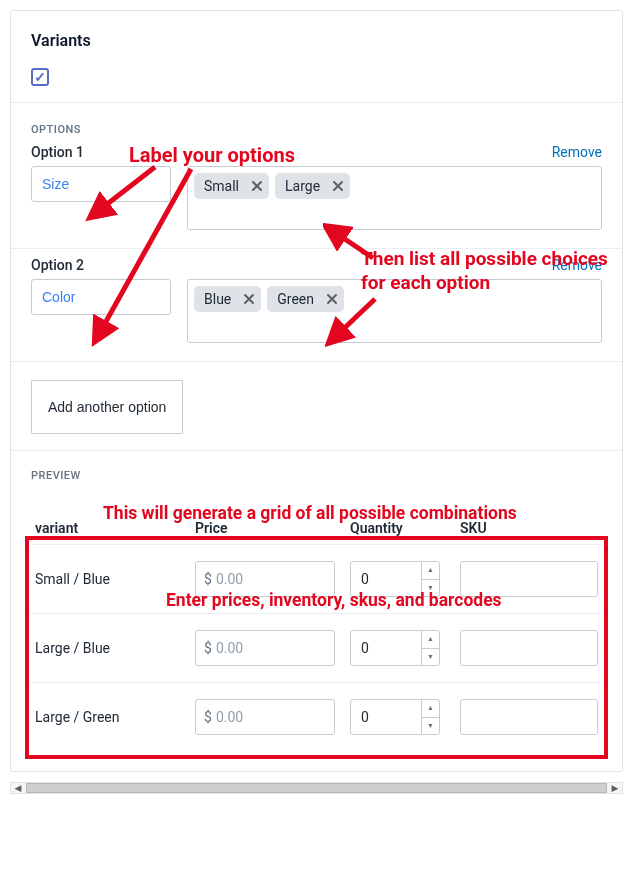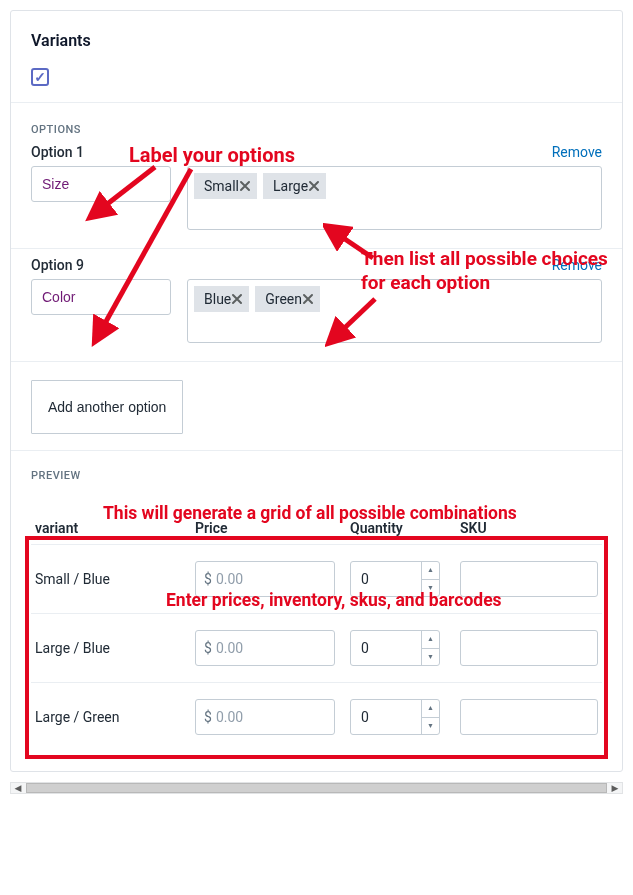--- a/index.html
+++ b/index.html
@@ -81,42 +81,42 @@
       gap: 16px;
       align-items: flex-start;
     }
     .name-input {
       width: 140px;
       height: 36px;
       border: 1px solid #c4cdd5;
       border-radius: 3px;
       padding: 6px 10px;
       font-size: 14px;
-      color: #701a75;
+      color: #3b82f6;
       background: #fff;
     }
     .tags-input {
       flex: 1;
       min-height: 64px;
       border: 1px solid #c4cdd5;
       border-radius: 3px;
       padding: 6px;
       display: flex;
       flex-wrap: wrap;
       gap: 6px;
       align-content: flex-start;
       background: #fff;
     }
     .tag {
       display: inline-flex;
       align-items: center;
-      gap: 0;
+      gap: 12px;
       background: #dfe3e8;
       padding: 3px 6px 3px 10px;
-      border-radius: 0;
+      border-radius: 5px;
       font-size: 14px;
       color: #212b36;
       height: 26px;
     }
     .tag-x {
       color: #637381;
       font-size: 14px;
       cursor: pointer;
       line-height: 1;
       display: inline-flex;
@@ -348,21 +348,21 @@
                     <path d="M2 2 L10 10 M10 2 L2 10" stroke="#5c6161" stroke-width="2" stroke-linecap="round"></path>
                   </svg>
                 </span>
               </span>
             </div>
           </div>
         </div>
         <div class="divider" style="margin: 18px -20px 0px;"></div>
         <div class="option-block">
           <div class="option-header">
-            <span class="option-label">Option 9</span>
+            <span class="option-label">Option 2</span>
             <span class="remove-link">Remove</span>
           </div>
           <div class="option-row">
             <input class="name-input" value="Color" style="">
             <div class="tags-input">
               <span class="tag">
                 <span>Blue</span>
                 <span class="tag-x">
                   <svg width="12" height="12" viewBox="0 0 12 12">
                     <path d="M2 2 L10 10 M10 2 L2 10" stroke="#5c6161" stroke-width="2" stroke-linecap="round"></path>

